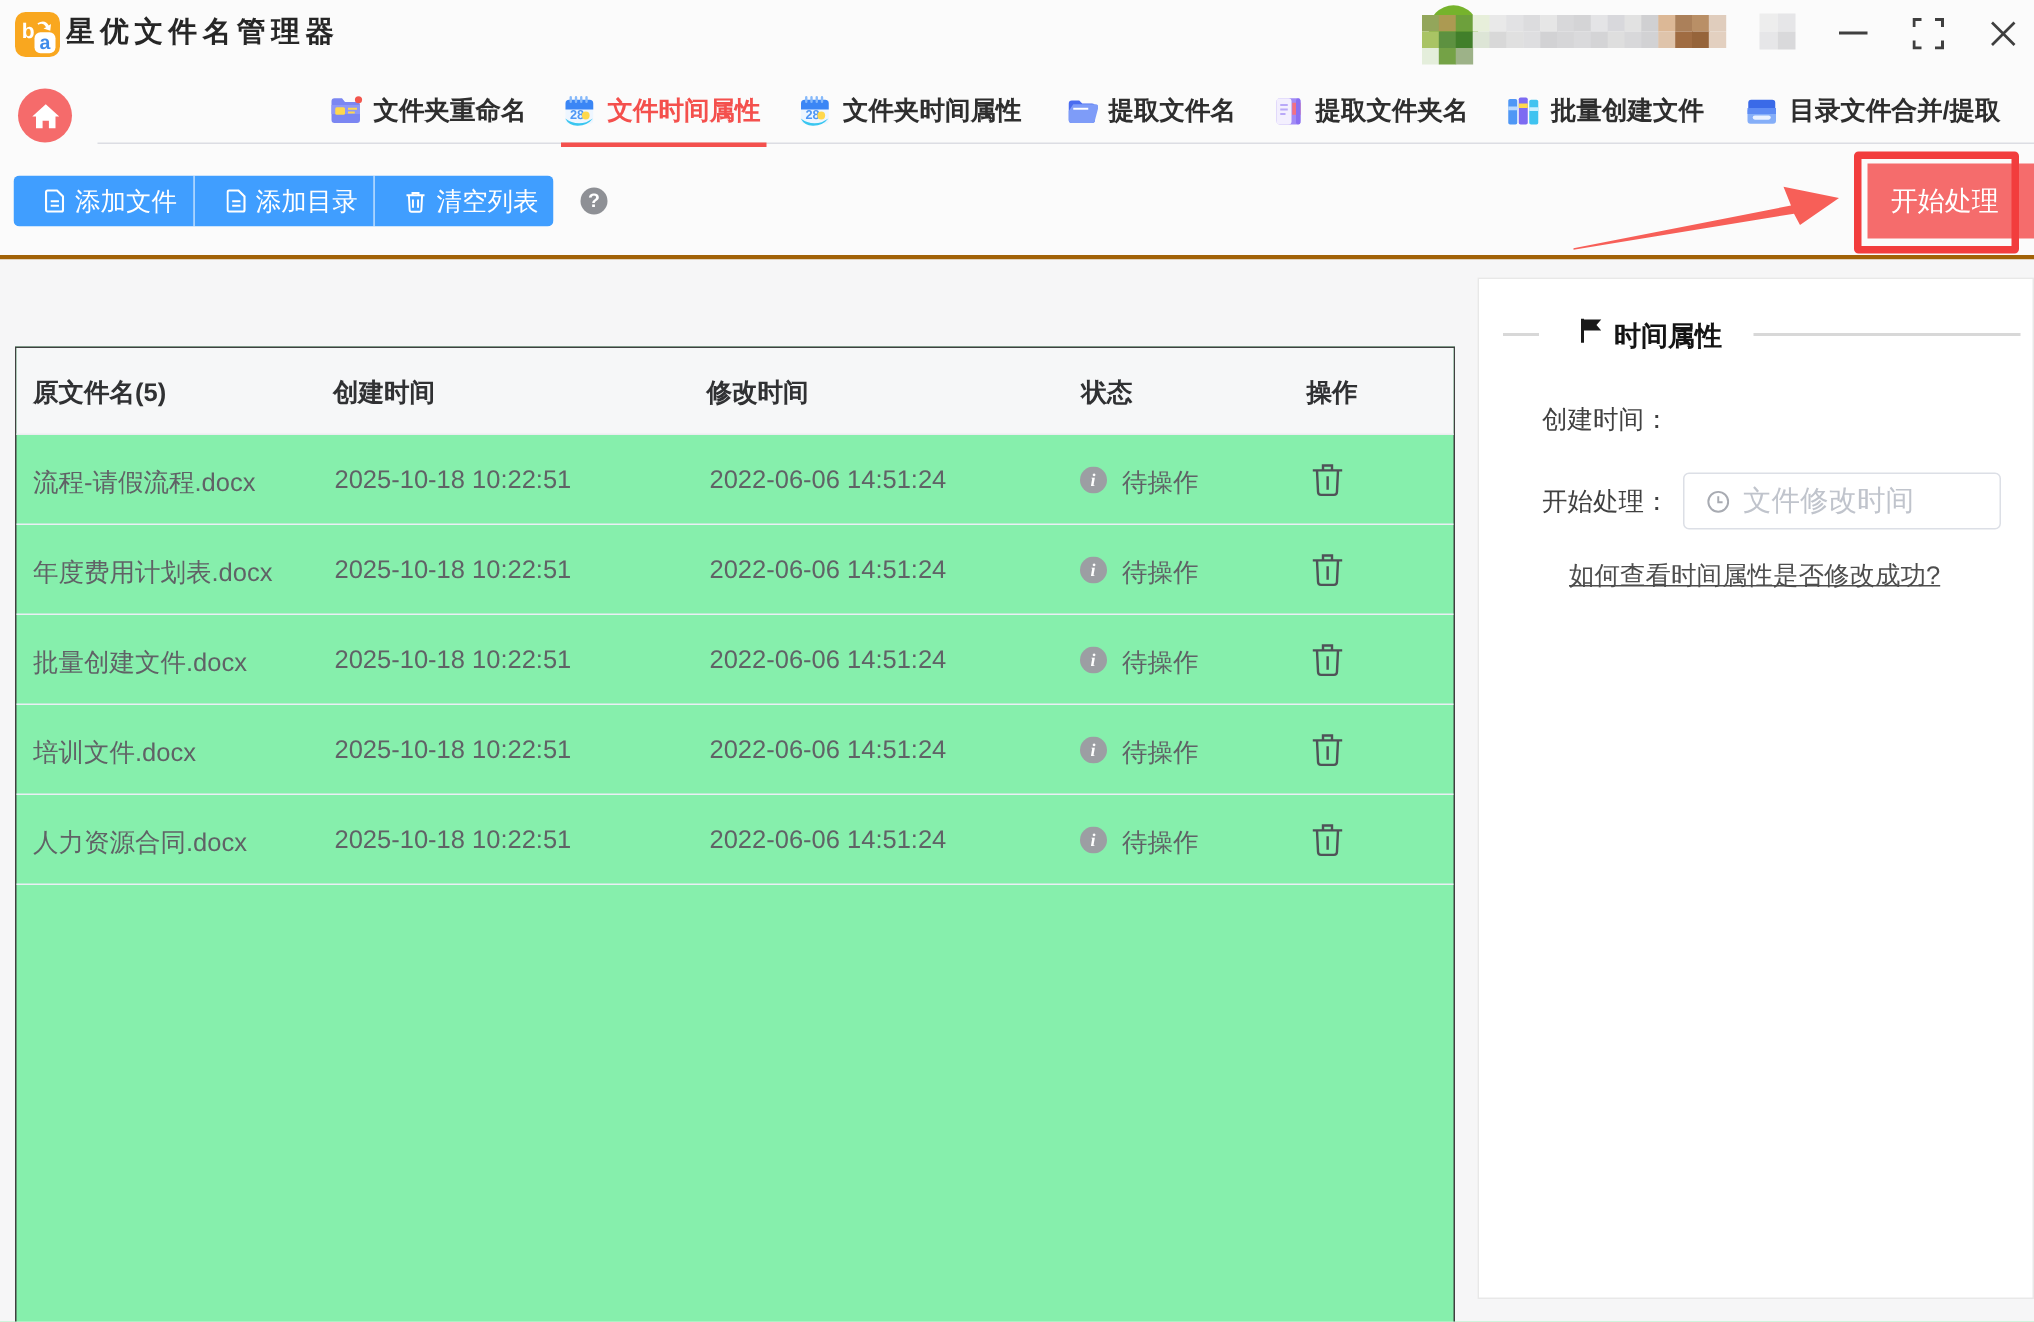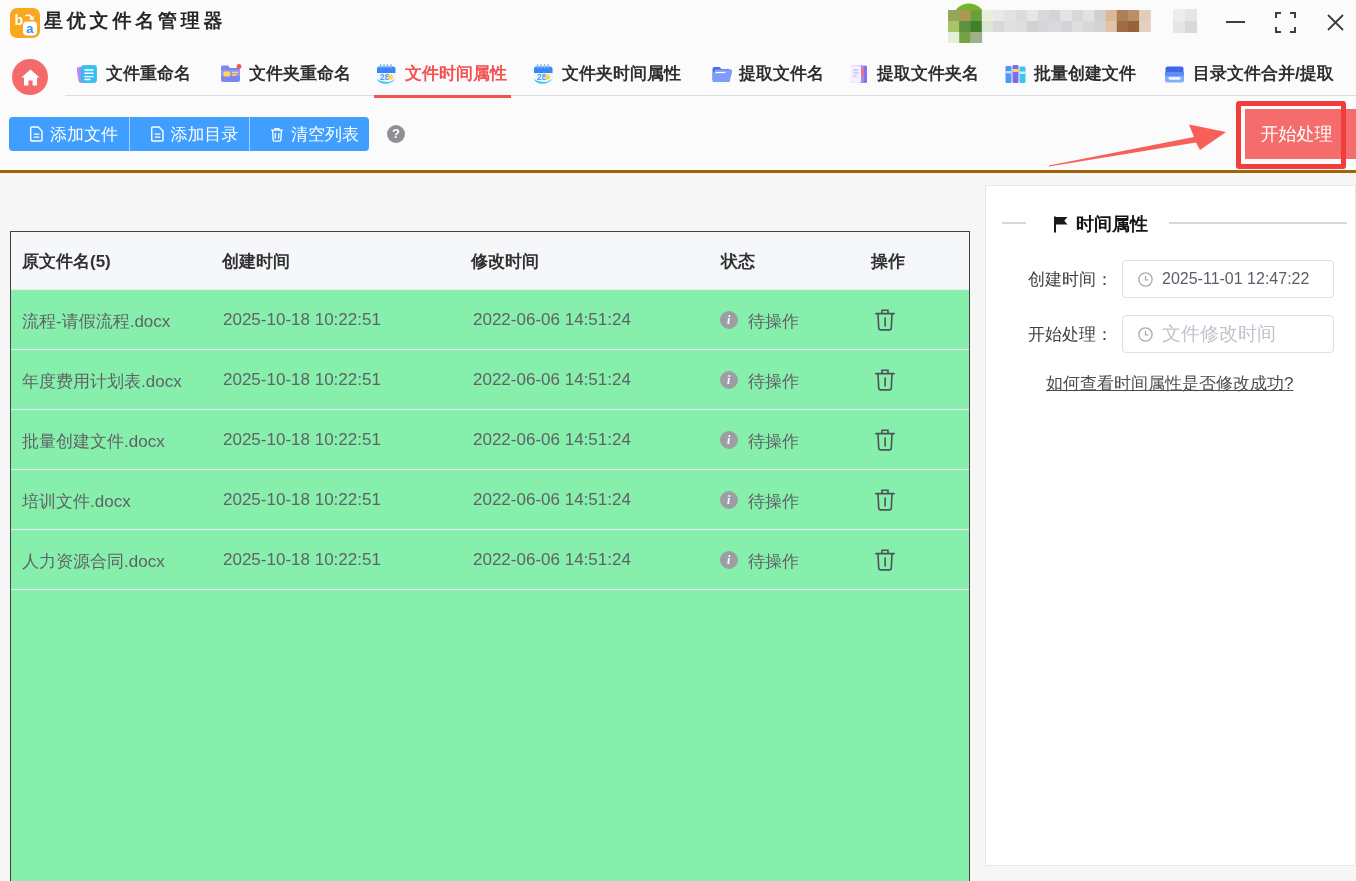--- a/index.html
+++ b/index.html
@@ -33,21 +33,21 @@
   
   #content { left:0; top:173px; width:1356px; height:708px; background:#f6f6f7; }
   #lpanel { left:10px; top:12px; width:960px; height:681px; background:#86efac; border:1px solid #404040;margin-top:46px; }
   #thead { left:0; top:0; width:958px; height:58px; background:#f6f7f8; border-bottom:1px solid #ebedf0; font-size:17px; font-weight:bold; color:#303133; }
   .hc { top:18px; }
   .row { left:0; width:958px; height:60px; border-bottom:1px solid #ebeef5; font-size:17px; color:#606266; }
   .rc { top:20px; }
   #rpanel { left:985px; top:12px; width:371px; height:681px; background:#fff; border:1px solid #e8e8e8; }
   
   .rline { top:36px; height:2px; background:#d8d8d8; }
-  #rtitle { left:68px; top:26px; font-size:18px; font-weight:bold; color:#141414; display:flex; align-items:center; }
+  #rtitle { left:68px; top:26px; font-size:18px; font-weight:bold; color:#141414; display:flex; }
   #rtitle svg { margin-right:8px; }
   .rlabel { font-size:17px; color:#404040; }
   .rinput { left:136px; width:212px; height:38px; border:1px solid #dcdfe6; border-radius:4px; background:#fff; display:flex; align-items:center; }
   .rinput svg { margin-left:15px; margin-right:9px; }
   .ival { font-size:16px; color:#5a5e66; }
   .iph { font-size:19px; color:#c0c4cc; }
   #rlink { left:60px; top:186px; font-size:17px; color:#4d4d4d; text-decoration:underline; }
 </style>
 </head>
 <body>
@@ -114,26 +114,20 @@
 <path d="M1 1 L16 16 M16 1 L1 16"></path>
 </svg>
 </div>
 <div class="abs" id="tabrow">
   <div class="abs" id="tabline"></div>
   <div class="abs" id="homebtn">
       <svg width="19" height="17" viewBox="0 0 19 17">
 <path d="M9.5 0.5 L18.5 8.6 H16 V16.5 H11.6 V11.5 H7.4 V16.5 H3 V8.6 H0.5 Z" fill="#fff"></path>
 </svg>
     </div>
-  <div class="abs tab" style="left:77px"><svg width="22" height="24" viewBox="0 0 22 24">
-<rect x="0.5" y="4.5" width="12" height="16" rx="2" fill="#b18cf2" transform="rotate(-10 6 12)"></rect>
-<rect x="4.5" y="3.5" width="15" height="17" rx="2" fill="#35c2f2"></rect>
-<rect x="4.5" y="3.5" width="15" height="17" rx="2" fill="none" stroke="#25a8e8" stroke-width="0.6"></rect>
-<path d="M7.5 8 h9 M7.5 11.3 h9 M7.5 14.6 h9 M7.5 17.5 h6" stroke="#fff" stroke-width="1.4"></path>
-</svg>文件重命名</div>
   <div class="abs tab" style="left:219px"><svg width="23" height="24" viewBox="0 0 23 24">
 <path d="M2 5.5 a2 2 0 0 1 2-2 h5 l2 2.5 h8 a2 2 0 0 1 2 2 v10 a2 2 0 0 1 -2 2 h-15 a2 2 0 0 1 -2-2 z" fill="#7b86f2"></path>
 <rect x="2" y="8" width="19" height="6" fill="#8f99f6"></rect>
 <rect x="4.5" y="9.5" width="6.5" height="5" rx="1" fill="#ffd84d"></rect>
 <path d="M13 10.5 h6 M13 13 h4.5" stroke="#ffd84d" stroke-width="1.3"></path>
 <circle cx="20" cy="4.5" r="2.4" fill="#f2564d"></circle>
 </svg>文件夹重命名</div>
   <div class="abs tab active" style="left:375px"><svg width="23" height="24" viewBox="0 0 23 24">
 <rect x="2" y="4.5" width="18.5" height="16" rx="2.5" fill="#eef6ff"></rect>
 <path d="M2 7 a2.5 2.5 0 0 1 2.5 -2.5 h13.5 a2.5 2.5 0 0 1 2.5 2.5 v4 h-18.5 z" fill="#3b86f5"></path>
@@ -275,27 +269,20 @@
     </div>
   </div>
   <div class="abs" id="rpanel">
     <div class="abs rline" style="left:16px; width:24px;"></div>
     <div class="abs" id="rtitle"><svg width="14" height="17" viewBox="0 0 14 17">
           <path d="M1 0.5 v16" stroke="#1a1a1a" stroke-width="2"></path>
           <path d="M2 1 h11.5 l-3.2 3.7 l3.2 3.7 h-11.5 z" fill="#1a1a1a"></path>
         </svg>时间属性</div>
     <div class="abs rline" style="left:183px; width:178px;"></div>
     <div class="abs rlabel" style="left:42px; top:82px;">创建时间：</div>
-    <div class="abs rinput" style="top:74px;">
-        <svg width="15" height="15" viewBox="0 0 15 15" fill="none" stroke="#a8abb2" stroke-width="1.3">
-          <circle cx="7.5" cy="7.5" r="6.6"></circle>
-          <path d="M7.5 3.8 V7.8 H10.4"></path>
-        </svg>
-        <span class="ival">2025-11-01 12:47:22</span>
-      </div>
     <div class="abs rlabel" style="left:42px; top:137px;">开始处理：</div>
     <div class="abs rinput" style="top:129px;">
         <svg width="15" height="15" viewBox="0 0 15 15" fill="none" stroke="#a8abb2" stroke-width="1.3">
           <circle cx="7.5" cy="7.5" r="6.6"></circle>
           <path d="M7.5 3.8 V7.8 H10.4"></path>
         </svg>
         <span class="iph">文件修改时间</span>
       </div>
     <div class="abs" id="rlink">如何查看时间属性是否修改成功?</div>
   </div>

